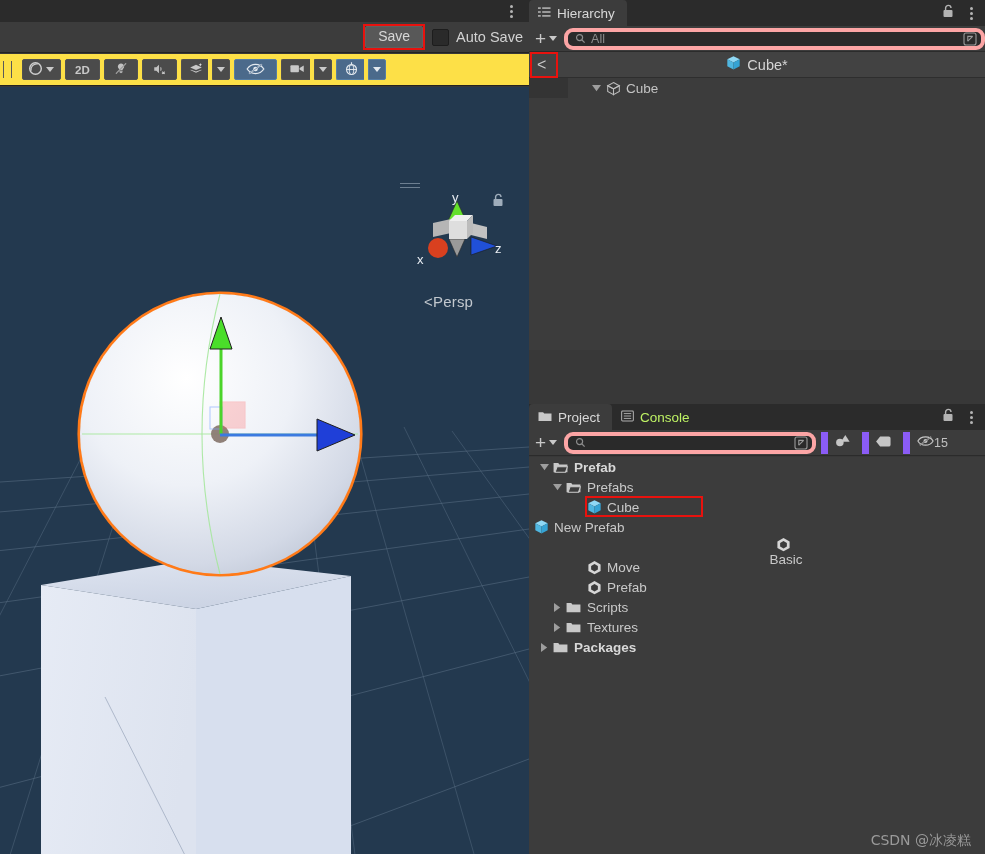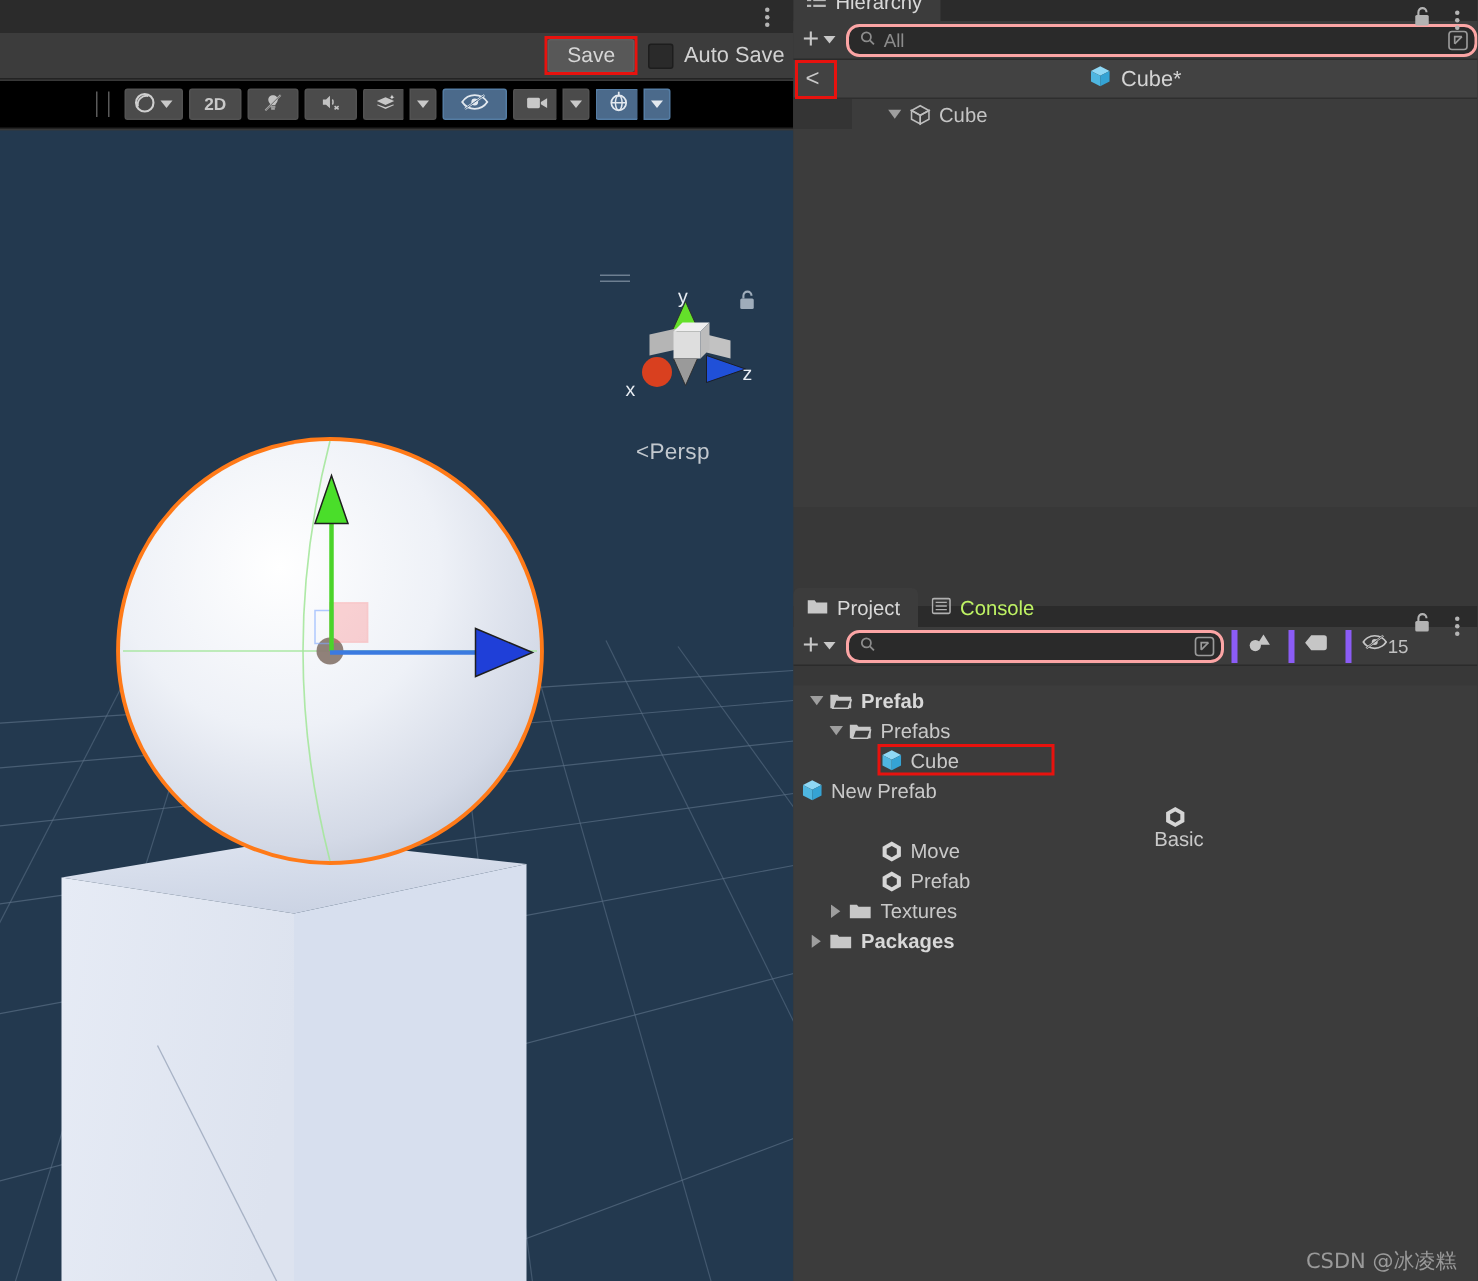--- a/index.html
+++ b/index.html
@@ -42,22 +42,22 @@
   }
   .autosave-wrap { display: flex; align-items: center; gap: 7px; }
   .autosave-box {
     width: 17px; height: 17px; background: #2a2a2a; border: 1px solid #1d1d1d; border-radius: 2px;
     cursor: pointer;
   }
   .autosave-lbl { color: #d2d2d2; font-size: 14.5px; }
 
   .tools-row {
     position: absolute; left: 0; top: 54px; width: 529px; height: 32px;
-    background: #000000; border-bottom: 1px solid #232323;
-    display: flex; align-items: center; justify-content: center; padding-right: 21px; gap: 4px;
+    background: #fde047; border-bottom: 1px solid #232323;
+    display: flex; align-items: center; justify-content: flex-start; padding-right: 21px; gap: 4px;
   }
   .tsep { width: 1px; height: 17px; background: #5a5a5a; margin: 0 3px; }
   .tsep2 { width: 1px; height: 17px; background: #5a5a5a; margin-right: 6px; }
   .tbtn {
     height: 21px; background: #4b4b4b; border: 1px solid #525252; border-radius: 2px;
     display: flex; align-items: center; justify-content: center; gap: 3px;
     color: #c9c9c9; font-size: 11px; font-weight: bold; padding: 0 6px; cursor: pointer;
   }
   .tbtn.blue { background: #4b6a8b; border-color: #557da4; }
   .tbtn.grp-l { border-top-right-radius: 0; border-bottom-right-radius: 0; border-right: none; padding-right: 4px; }
@@ -74,40 +74,40 @@
   .lockicon { position: absolute; left: 492px; top: 106px; }
   .persp-lbl {
     position: absolute; left: 424px; top: 206px; color: #c2c8ce; font-size: 15px;
     letter-spacing: 0.2px;
   }
 
   
   #right-pane { position: absolute; left: 529px; top: 0; width: 456px; height: 854px; background: #383838; }
 
   .panel-tabbar {
-    position: relative; height: 14px; background: #2b2b2b; display: flex; align-items: flex-end;
+    position: relative; height: 26px; background: #2b2b2b; display: flex; align-items: flex-end;
   }
   .ptab {
     height: 26px; padding: 0 12px 0 9px; display: flex; align-items: center; gap: 6px;
     font-size: 13.5px; color: #bef264; cursor: pointer;
     border-top-left-radius: 4px; border-top-right-radius: 4px;
   }
   .ptab.active { background: #3c3c3c; color: #d8d8d8; }
   .tabbar-right {
     position: absolute; right: 6px; top: 0; height: 26px; display: flex; align-items: center; gap: 9px;
   }
 
   .panel-toolbar {
     height: 26px; background: #3c3c3c; display: flex; align-items: center; padding: 0 0 0 6px; gap: 5px;
     border-bottom: 1px solid #2b2b2b;
   }
   .plus-btn { display: flex; align-items: center; gap: 3px; cursor: pointer; padding-right: 2px; }
   .plus-glyph { color: #c8c8c8; font-size: 19px; line-height: 16px; font-weight: 300; }
   .searchfield {
-    flex: 1; height: 22px; background: #2a2a2a; border: 2px solid #fca5a5; border-radius: 9px;
+    flex: 1; height: 22px; background: #2a2a2a; border: 4px solid #fca5a5; border-radius: 9px;
     display: flex; align-items: center; padding: 0 4px 0 7px; gap: 5px; cursor: text;
   }
   .searchfield .sv { color: #8c8c8c; font-size: 12.5px; flex: 1; }
   .sf-right { margin-left: auto; display: flex; align-items: center; }
 
   .breadcrumb-bar {
     height: 26px; background: #424242; border-bottom: 1px solid #2e2e2e;
     display: flex; align-items: center; position: relative;
   }
   .back-hl { position: absolute; left: 1px; top: 0; border: 2px solid #e8120e; width: 28px; height: 26px; }
@@ -136,21 +136,21 @@
     cursor: pointer; position: relative; padding-left: 5px;
   }
   .prow.bold { font-weight: bold; color: #d8d8d8; }
   .prow-hl { position: absolute; left: 56px; top: -1px; width: 118px; height: 21px; border: 2px solid #e8120e; pointer-events: none; }
 
   .watermark {
     position: absolute; right: 14px; bottom: 12px; color: #9a9a9a; font-size: 14px;
     font-family: "DejaVu Sans", sans-serif;
   }
   .badge-num { color: #c0c0c0; font-size: 12.5px; margin-left: -3px; }
-  .tb-icon-btn { height: 22px; padding: 0 6px; display: flex; align-items: center; gap: 2px; cursor: pointer; border-left: 4px solid #8b5cf6; }
+  .tb-icon-btn { height: 22px; padding: 0 6px; display: flex; align-items: center; gap: 2px; cursor: pointer; border-left: 7px solid #8b5cf6; }
 </style>
 </head>
 <body>
 
 <div id="app">
 
   <div id="left-pane">
 
     <div class="scene-topbar">
       <div class="kebab">
@@ -612,32 +612,45 @@
           <div class="prow" style="padding-left:58px;">
             <span style="margin-right:5px;display:flex;">
               <svg width="15" height="15" viewBox="0 0 16 16">
                 <polygon points="8,1 14.5,4.8 14.5,11.7 8,15.3 1.5,11.7 1.5,4.8" fill="#d6d6d6"></polygon>
                 <polygon points="8,4.2 11.6,6.3 11.6,10.2 8,12.3 4.4,10.2 4.4,6.3" fill="#3c3c3c"></polygon>
               </svg>
             </span>
             <span>Prefab</span>
           </div>
 
-
           <div class="prow" style="padding-left:22px;">
             <span class="twisty">
               <svg width="7" height="9" viewBox="0 0 7 9">
                   <polygon points="0,0 0,9 6.2,4.5" fill="#9e9e9e"></polygon>
                 </svg>
             </span>
             <span style="margin:0 6px 0 2px;display:flex;">
               <svg width="15" height="13" viewBox="0 0 16 13">
                   <path d="M0.6 1.8h5l1.2 1.5H15.4v8.2H0.6z" fill="#c8c8c8"></path>
                 </svg>
             </span>
+            <span>Scripts</span>
+          </div>
+
+          <div class="prow" style="padding-left:22px;">
+            <span class="twisty">
+              <svg width="7" height="9" viewBox="0 0 7 9">
+                  <polygon points="0,0 0,9 6.2,4.5" fill="#9e9e9e"></polygon>
+                </svg>
+            </span>
+            <span style="margin:0 6px 0 2px;display:flex;">
+              <svg width="15" height="13" viewBox="0 0 16 13">
+                  <path d="M0.6 1.8h5l1.2 1.5H15.4v8.2H0.6z" fill="#c8c8c8"></path>
+                </svg>
+            </span>
             <span>Textures</span>
           </div>
 
           <div class="prow bold">
             <span class="twisty" style="margin-left:4px;">
               <svg width="7" height="9" viewBox="0 0 7 9">
                   <polygon points="0,0 0,9 6.2,4.5" fill="#9e9e9e"></polygon>
                 </svg>
             </span>
             <span style="margin:0 6px 0 2px;display:flex;">

